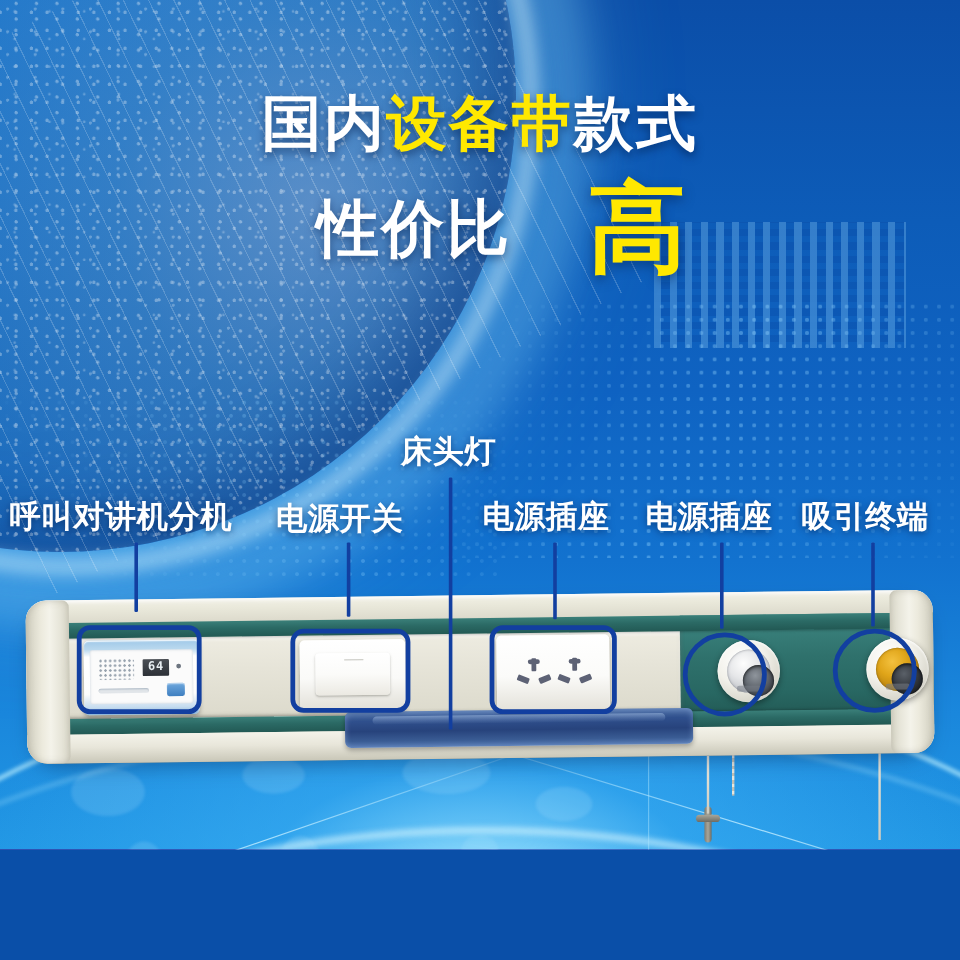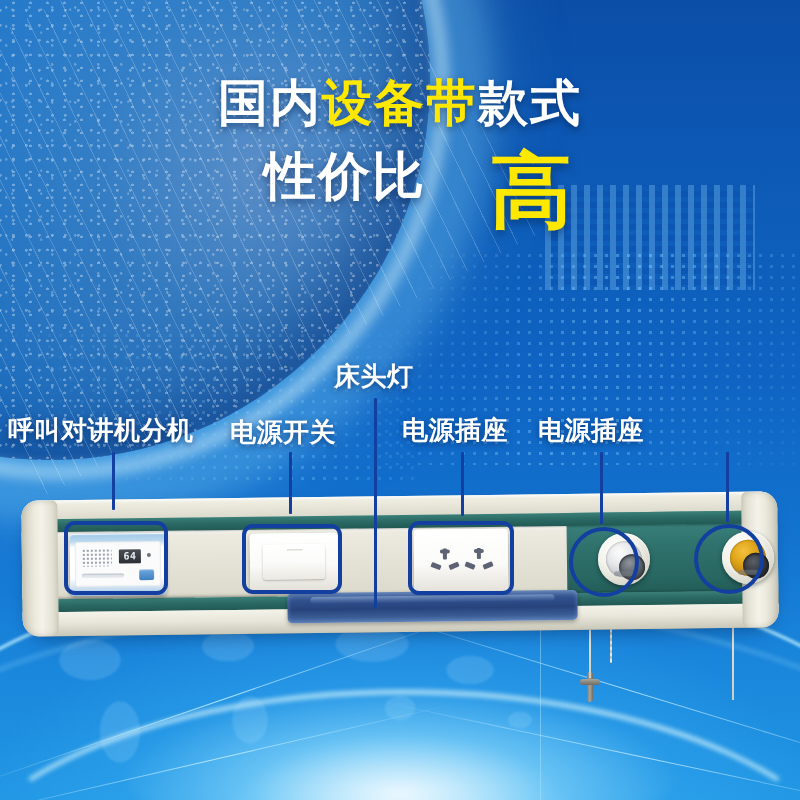--- a/index.html
+++ b/index.html
@@ -1,17 +1,17 @@
 <!DOCTYPE html>
 <html><head>
 <meta charset="utf-8">
 <style>
   html,body{margin:0;padding:0;background:#0a4fa8;}
   body{width:800px;height:800px;overflow:hidden;font-family:"DejaVu Sans","Liberation Sans",sans-serif;}
-  #stage{position:relative;width:800px;height:800px;overflow:hidden;background:#4c1d95;}
+  #stage{position:relative;width:800px;height:708px;overflow:hidden;background:#4c1d95;}
 
   
   .bg-base{position:absolute;inset:0;
     background:
       radial-gradient(ellipse 700px 380px at 50% 104%, rgba(150,225,255,.95) 0%, rgba(60,175,245,.55) 26%, rgba(20,110,210,0) 62%),
       radial-gradient(ellipse 520px 520px at 8% 18%, rgba(70,180,255,.40) 0%, rgba(20,100,200,0) 68%),
       linear-gradient(180deg,#0b4ea8 0%,#0d5cb8 26%,#0f63c2 46%,#1272cf 66%,#1a87dc 84%,#2197e4 100%);}
 
   
   .planet{position:absolute;left:-330px;top:-300px;width:760px;height:760px;border-radius:50%;
@@ -77,21 +77,21 @@
     mask-image:linear-gradient(60deg, rgba(0,0,0,0) 12%, rgba(0,0,0,.9) 60%, rgba(0,0,0,0) 100%);}
   .tech-dots{position:absolute;left:545px;top:185px;width:210px;height:105px;opacity:.30;
     background-image:repeating-linear-gradient(90deg, rgba(160,220,255,.9) 0 6px, transparent 6px 13px),
                      repeating-linear-gradient(0deg, transparent 0 5px, rgba(10,70,160,.9) 5px 11px);}
 
   
   .headline{position:absolute;left:0;top:78px;width:800px;text-align:center;z-index:8;}
   .hl-line1{font-size:50px;font-weight:bold;letter-spacing:2px;line-height:1;
     color:#ffffff;text-shadow:0 3px 7px rgba(0,25,70,.55);}
   .hl-line1 .hl-y{color:#ffe800;}
-  .hl-line2{margin-top:22px;display:flex;align-items:flex-start;justify-content:center;gap:64px;padding-left:36px;}
+  .hl-line2{margin-top:22px;display:flex;align-items:center;justify-content:center;gap:64px;padding-left:36px;}
   .hl-sub{font-size:52px;font-weight:bold;letter-spacing:2px;color:#ffffff;line-height:1;
     text-shadow:0 3px 8px rgba(0,25,70,.55);}
   .hl-big{font-size:82px;font-weight:bold;color:#ffe800;line-height:1;
     text-shadow:0 4px 10px rgba(0,25,70,.5);}
 
   
   .callout{position:absolute;z-index:9;font-size:26px;font-weight:bold;color:#ffffff;white-space:nowrap;
     text-shadow:0 2px 6px rgba(0,30,80,.6);letter-spacing:.5px;}
   .leader{position:absolute;z-index:7;width:3px;background:#123fa0;border-radius:1px;}
 
@@ -254,20 +254,21 @@
   <div class="leader" style="left:374px;top:398px;height:210px;"></div>
   <div class="leader" style="left:461px;top:452px;height:64px;"></div>
   <div class="leader" style="left:600px;top:452px;height:72px;"></div>
   <div class="leader" style="left:726px;top:452px;height:70px;"></div>
 
   <div class="callout" style="left:8px;top:413px;font-family:Liberation Serif, serif;">呼叫对讲机分机</div>
   <div class="callout" style="left:230px;top:415px;">电源开关</div>
   <div class="callout" style="left:402px;top:413px;">电源插座</div>
   <div class="callout" style="left:334px;top:359px;">床头灯</div>
   <div class="callout" style="left:538px;top:413px;">电源插座</div>
+  <div class="callout" style="left:668px;top:413px;">吸引终端</div>
 
   <div class="cord" style="left:610px;top:605px;height:58px;"></div>
   <div class="cord cord-plain" style="left:732px;top:600px;height:100px;"></div>
   <div class="cord-cross" style="left:580px;top:672px;">
     <div class="cc-v"></div>
     <div class="cc-h"></div>
   </div>
   <div class="cord cord-plain" style="left:589px;top:630px;height:48px;"></div>
 
   <div id="bhu">

